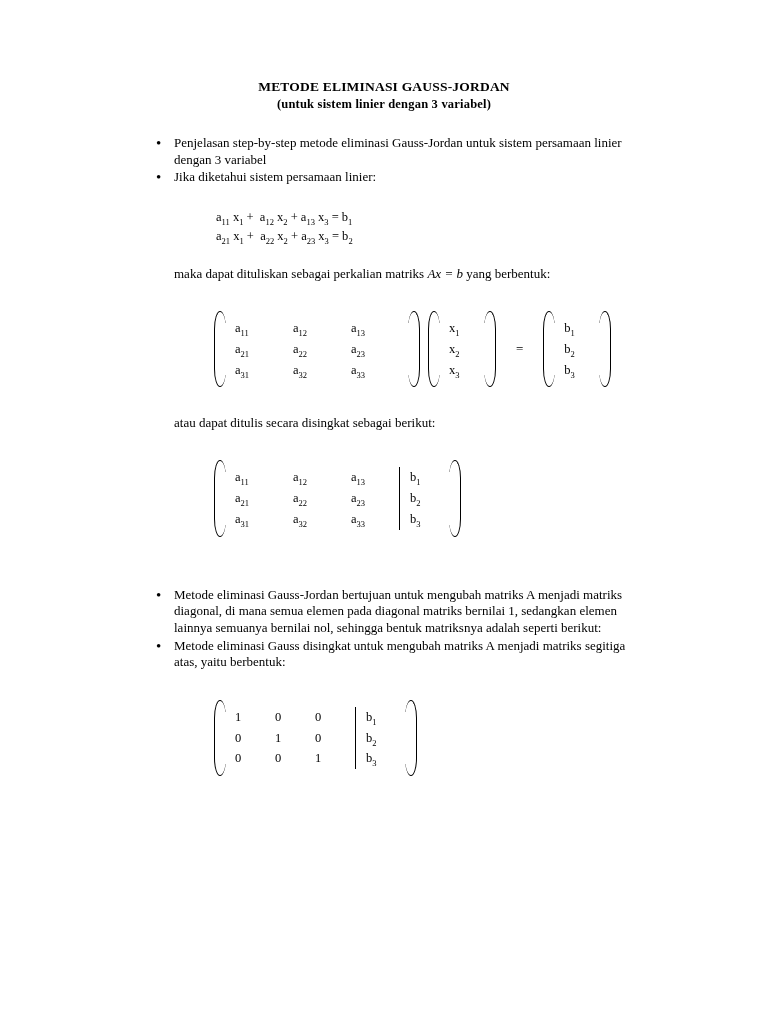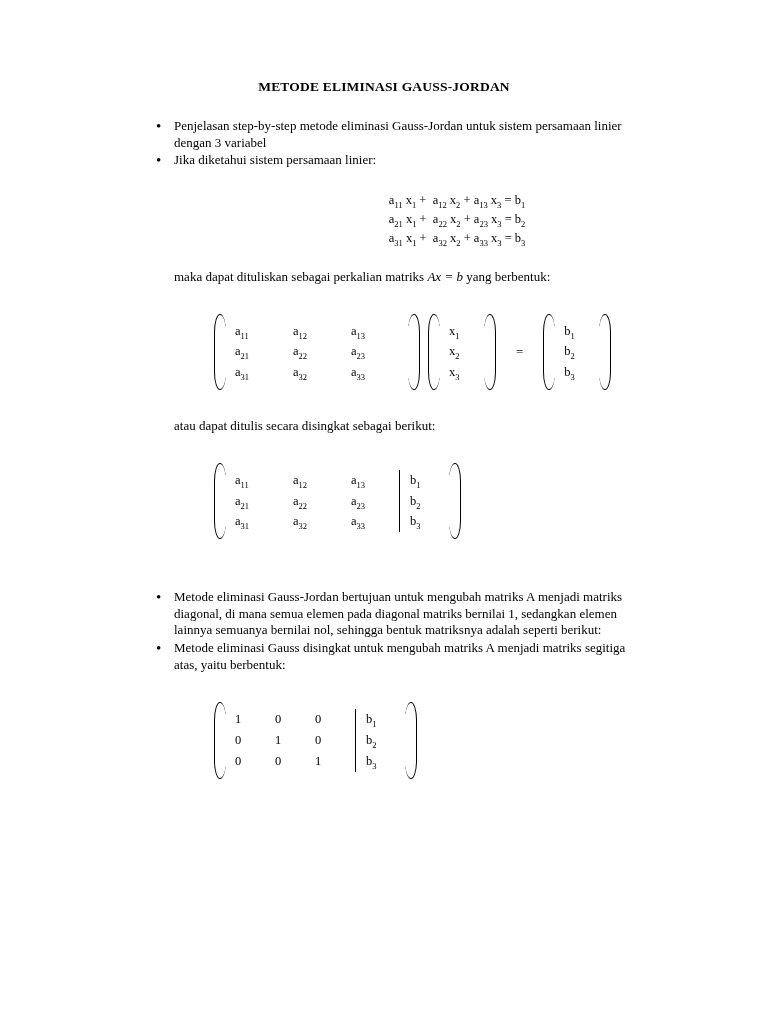--- a/index.html
+++ b/index.html
@@ -62,21 +62,21 @@
   }
   .gap-md { height: 20px; }
   .gap-lg { height: 26px; }
 
   
   .eq-block {
     margin-left: 146px;
     font-size: 12.5px;
     line-height: 1.55;
   }
-  .eq-line { white-space: pre; text-align: center; }
+  .eq-line { white-space: pre; }
   sub {
     font-size: 8.5px;
     vertical-align: sub;
     line-height: 0;
   }
 
   
   .matrix-row {
     display: flex;
     align-items: center;
@@ -143,39 +143,39 @@
   }
   .num-mtx td { width: 42px; }
 </style>
 </head>
 <body>
 
 <div class="page">
 
   <div class="title-block">
     <div>METODE ELIMINASI GAUSS-JORDAN</div>
+    <div class="title-line2">(untuk sistem linier dengan 3 variabel)</div>
   </div>
 
   <div class="bullets">
     <div class="bullet-row">
       <span class="bullet-dot">•</span>
       <span class="bullet-text">Penjelasan step-by-step metode eliminasi Gauss-Jordan untuk sistem persamaan linier dengan 3 variabel</span>
     </div>
     <div class="bullet-row">
       <span class="bullet-dot">•</span>
       <span class="bullet-text">Jika diketahui sistem persamaan linier:</span>
     </div>
   </div>
 
   <div class="gap-md"></div>
 
   <div class="eq-block">
     <div class="eq-line"><span>a</span><sub>11</sub><span> x</span><sub>1</sub><span> +  </span><span>a</span><sub>12</sub><span> x</span><sub>2</sub><span> + </span><span>a</span><sub>13</sub><span> x</span><sub>3</sub><span> = b</span><sub>1</sub></div>
     <div class="eq-line"><span>a</span><sub>21</sub><span> x</span><sub>1</sub><span> +  </span><span>a</span><sub>22</sub><span> x</span><sub>2</sub><span> + </span><span>a</span><sub>23</sub><span> x</span><sub>3</sub><span> = b</span><sub>2</sub></div>
-    <div class="eq-line"><span>a</span><sub>31</sub><span> x</span><sub>1</sub><span> +  </span><span>a</span><sub>32</sub><span> x</span><sub>2</sub><span> + </span><span>a</span><sub>33</sub><span> x</span><sub>3</sub><span> = b</span><sub>3</sub></div>
   </div>
 
   <div class="gap-md"></div>
 
   <div class="indent-text"><span>maka dapat dituliskan sebagai perkalian matriks </span><i>Ax = b</i><span> yang berbentuk:</span></div>
 
   <div class="gap-lg"></div>
 
   <div class="matrix-row">
     <span class="matrix">

